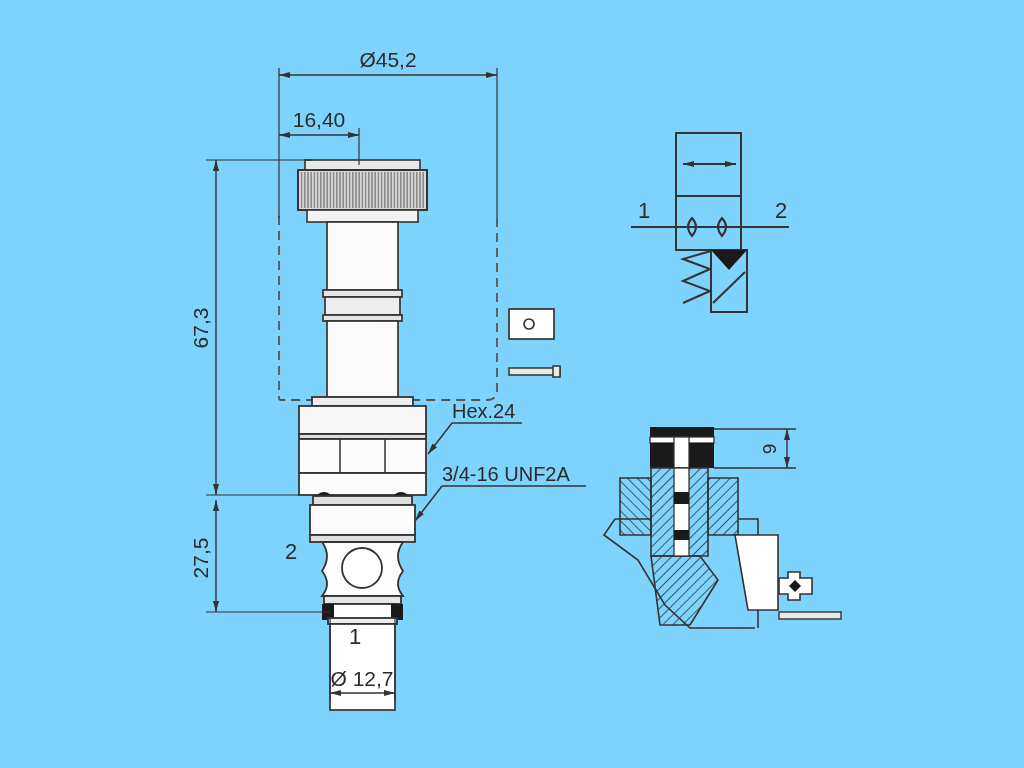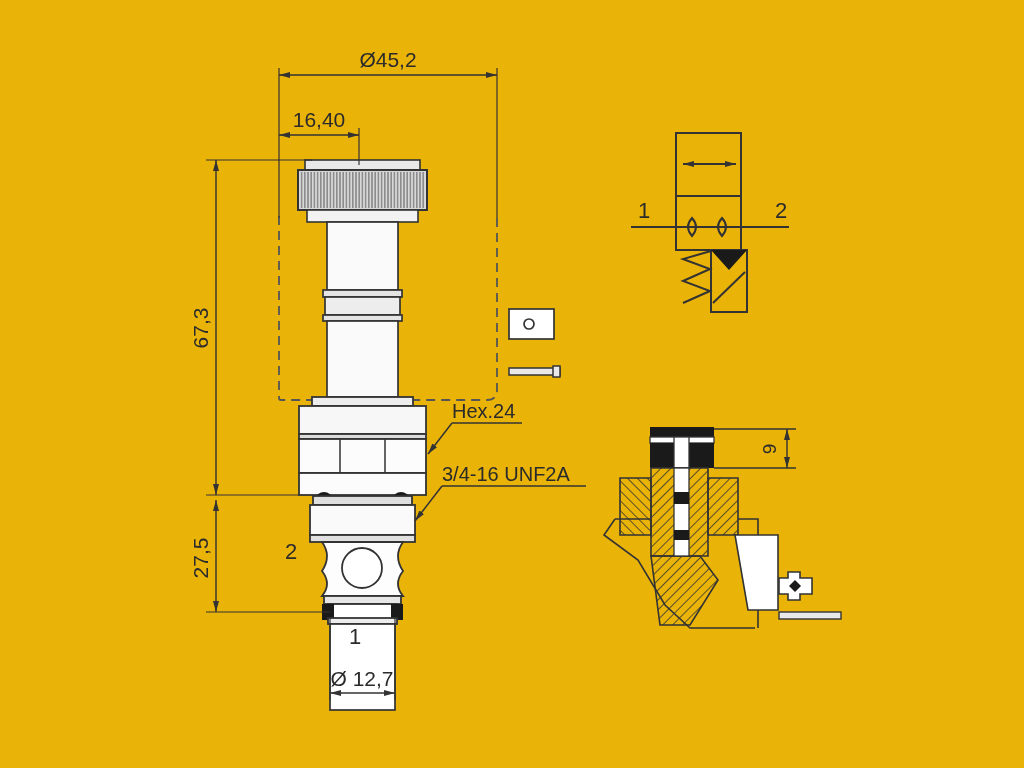--- a/index.html
+++ b/index.html
@@ -1,18 +1,18 @@
 <!DOCTYPE html>
 <html><head>
 <meta charset="utf-8">
 <style>
   html,body{margin:0;padding:0;background:#ffffff;}
   body{width:1024px;height:768px;overflow:hidden;
        font-family:"Liberation Sans", sans-serif;color:#1a1a1a;}
-  #sheet{position:relative;width:1024px;height:768px;background:#eab308;}
+  #sheet{position:relative;width:1024px;height:768px;background:#7dd3fc;}
   svg{display:block;}
   .dimtxt{font-family:"Liberation Sans", sans-serif;font-size:21px;fill:#2b2b2b;}
   .dimtxt-sm{font-family:"Liberation Sans", sans-serif;font-size:19px;fill:#2b2b2b;}
   .portlbl{font-family:"Liberation Sans", sans-serif;font-size:22px;fill:#2b2b2b;}
   .notetxt{font-family:"Liberation Sans", sans-serif;font-size:20px;fill:#2b2b2b;}
 </style>
 </head>
 <body>
 
 <div id="sheet">

